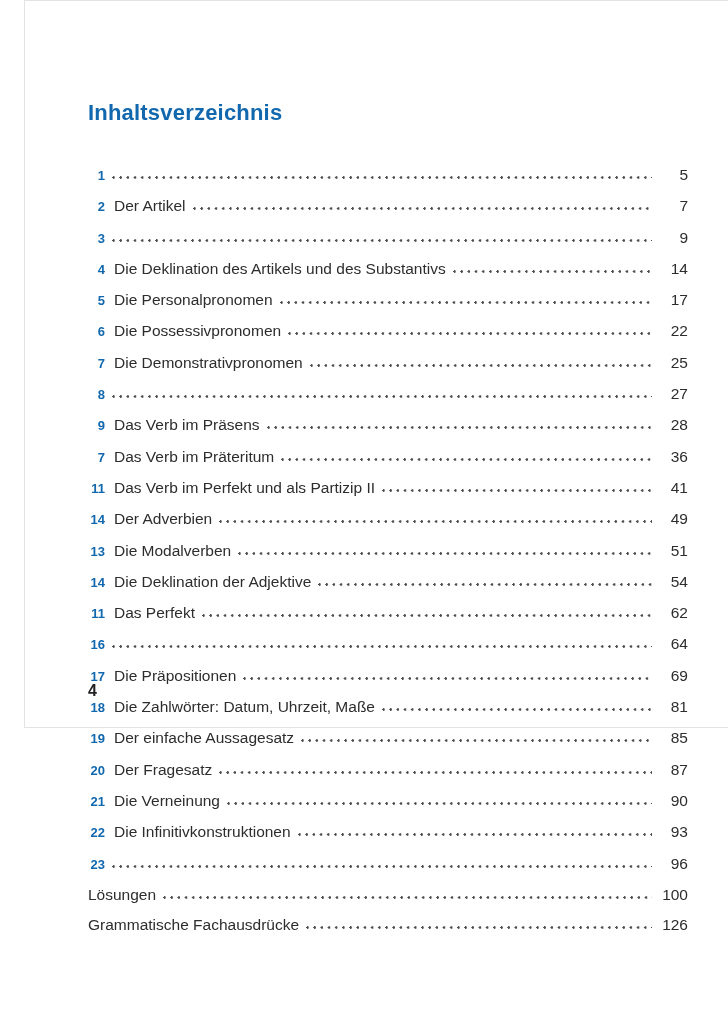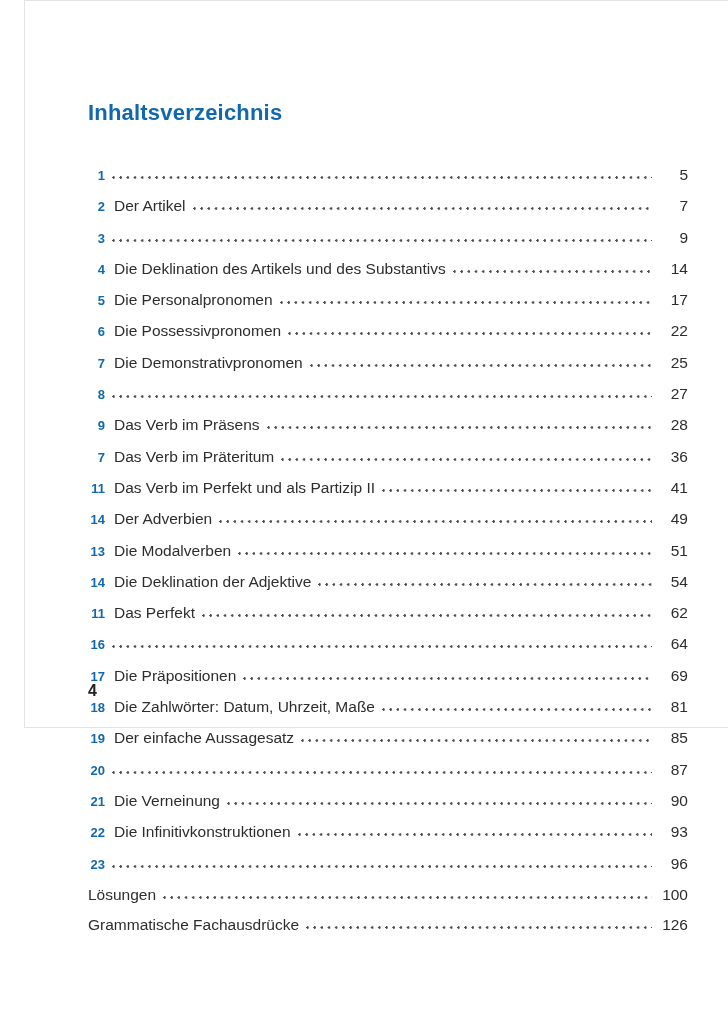--- a/index.html
+++ b/index.html
@@ -194,20 +194,21 @@
         <span class="pg">81</span>
       </div>
       <div class="row">
         <span class="num">19</span>
         <span class="label">Der einfache Aussagesatz</span>
         <span class="dots"></span>
         <span class="pg">85</span>
       </div>
       <div class="row">
         <span class="num">20</span>
+        <span class="label">Der Fragesatz</span>
         <span class="dots"></span>
         <span class="pg">87</span>
       </div>
       <div class="row">
         <span class="num">21</span>
         <span class="label">Die Verneinung</span>
         <span class="dots"></span>
         <span class="pg">90</span>
       </div>
       <div class="row">

